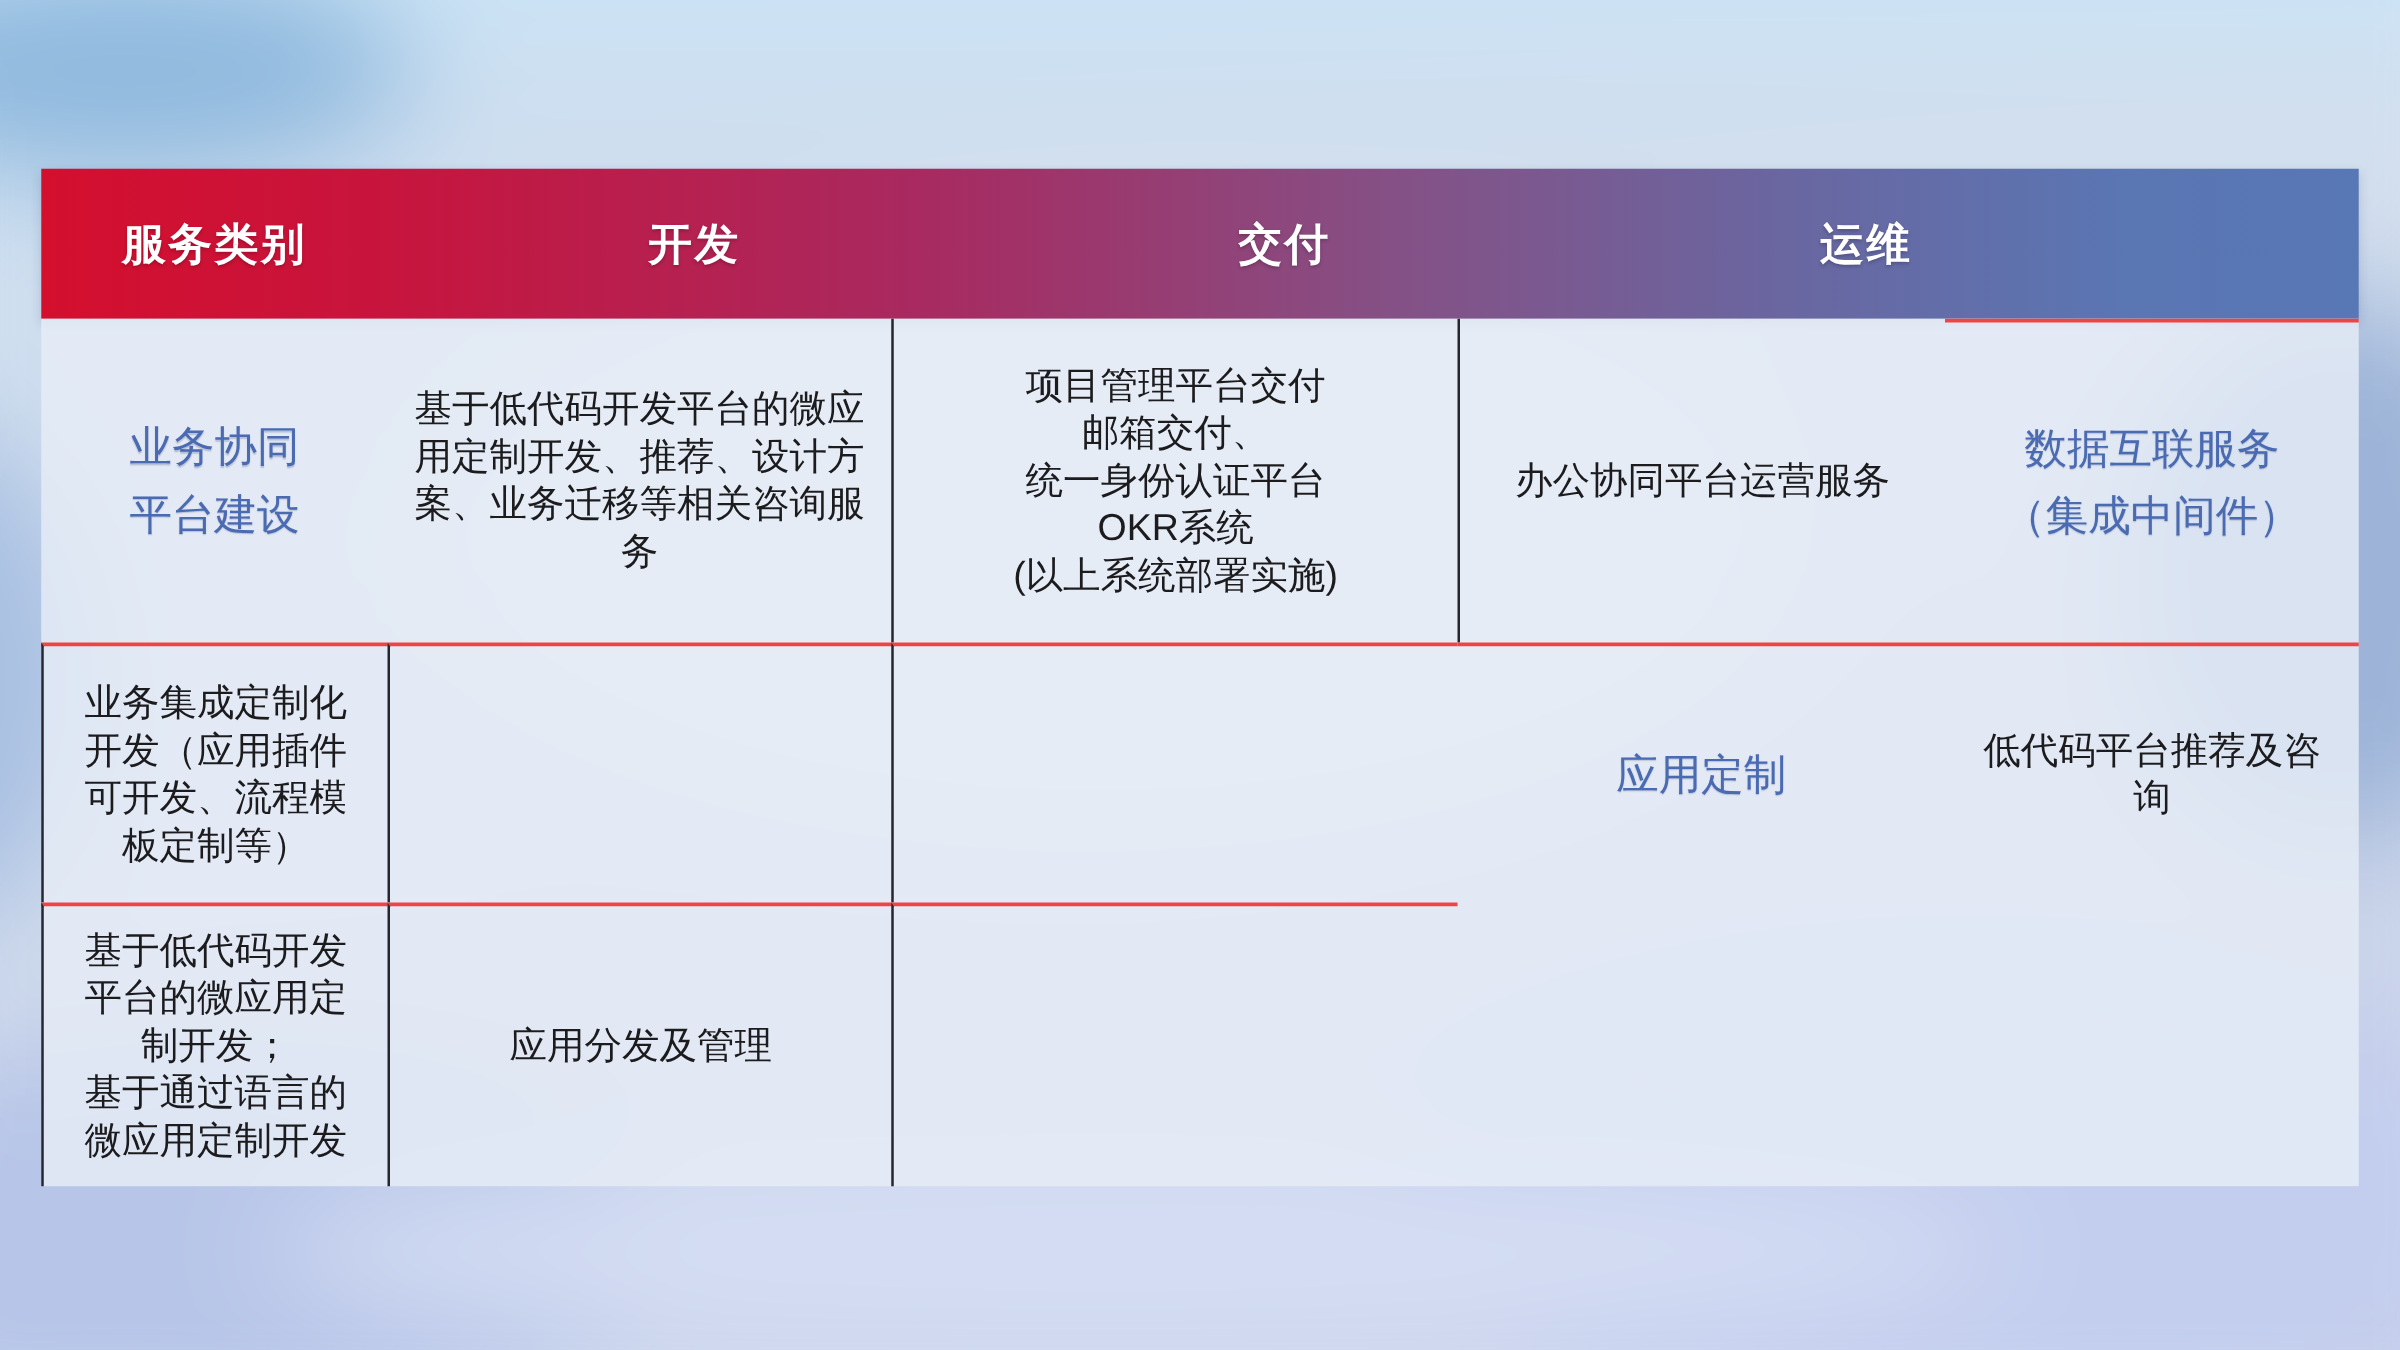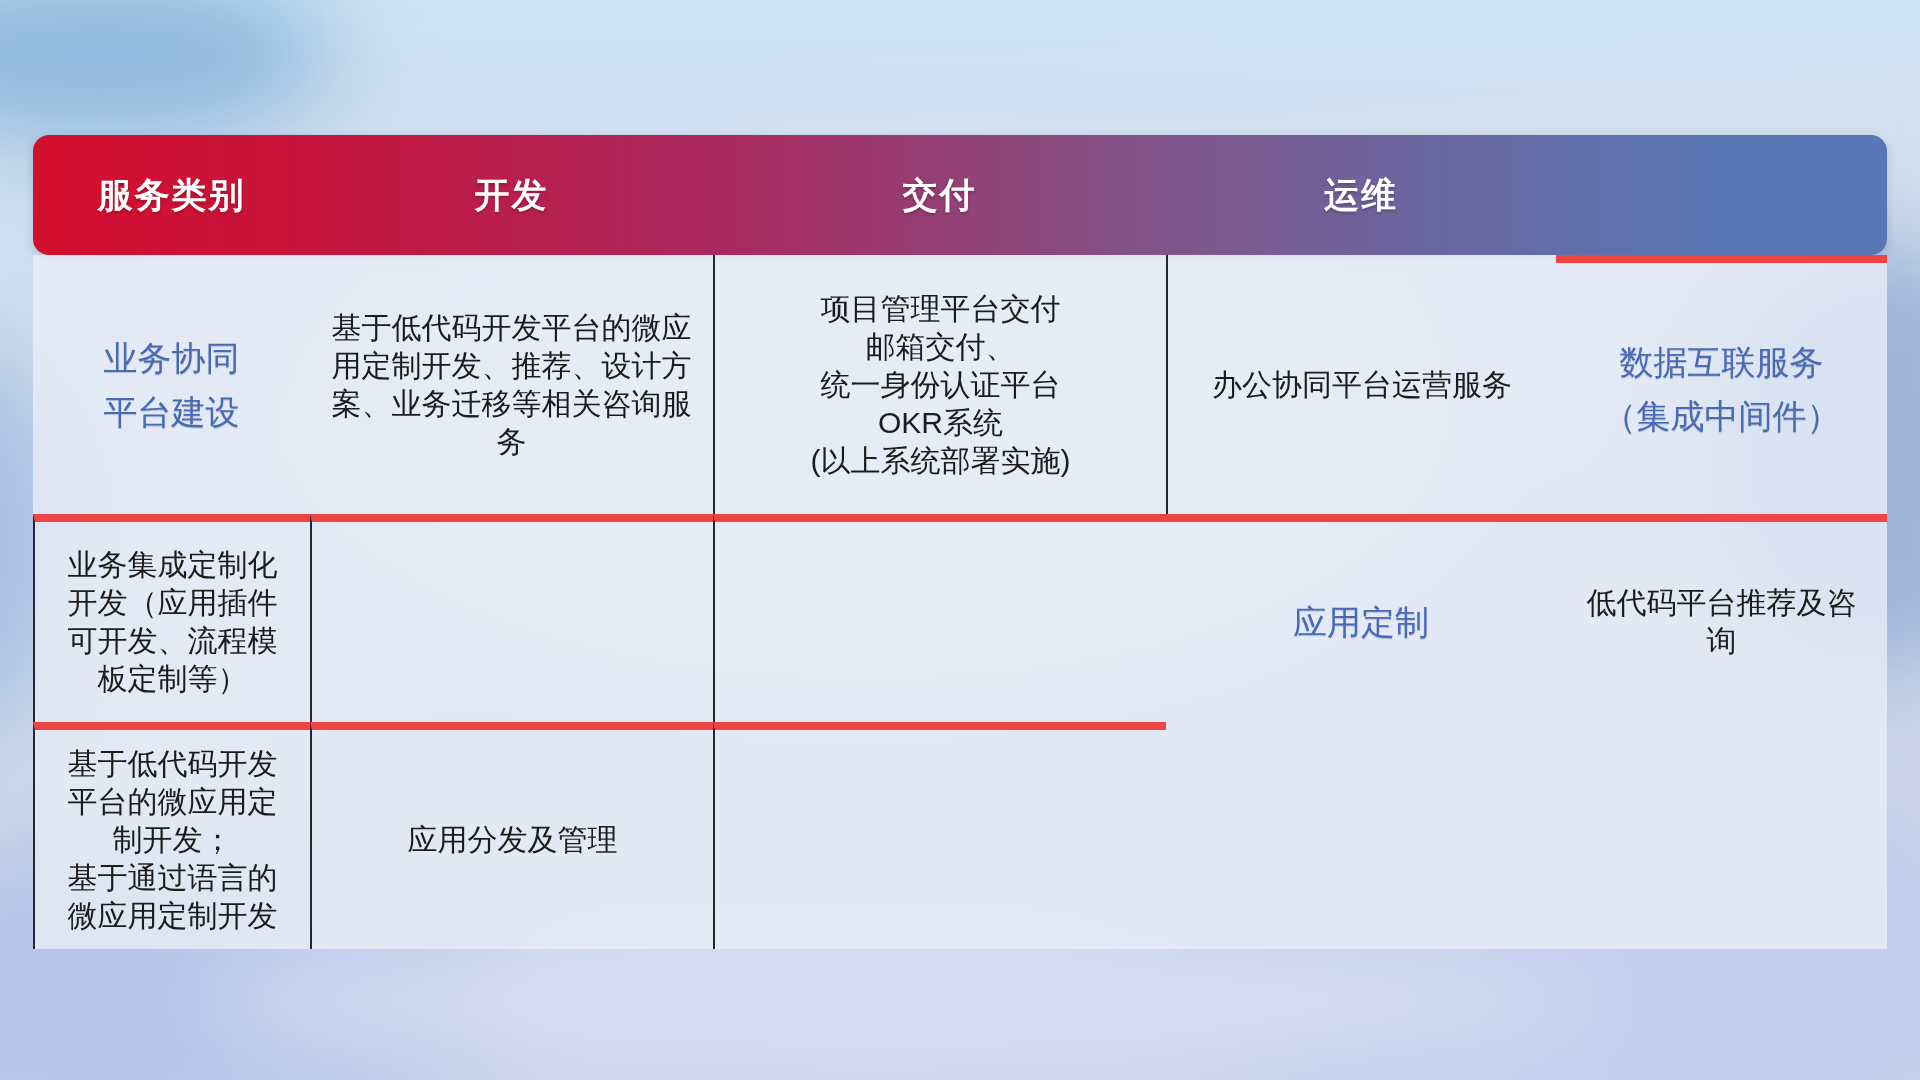--- a/index.html
+++ b/index.html
@@ -26,24 +26,25 @@
   
   .service-table {
     position: absolute; left: 33px; top: 135px; width: 1854px; z-index: 2;
   }
   .grid-row {
     display: grid;
     grid-template-columns: 277px 403px 453px 390px 331px;
   }
   .header-row {
     height: 120px;
-    border-radius: 16px;
+    border-radius: 0;
     background: linear-gradient(90deg, #d40f2e 0%, #c8143c 14%, #a82a60 38%,
                                 #855085 58%, #6a66a0 75%, #5a76b3 90%, #5877b5 100%);
     box-shadow: 0 3px 8px rgba(40, 50, 90, 0.18);
+    gap: 44px;
   }
   .header-cell {
     display: flex; align-items: center; justify-content: center;
     color: #ffffff; font-size: 35px; font-weight: 700;
     text-shadow: 0 2px 3px rgba(0,0,0,0.22);
     letter-spacing: 2px;
   }
   .body-grid {
     background: rgba(231, 237, 246, 0.82);
     grid-template-rows: 259px 208px 227px;
@@ -56,21 +57,21 @@
     color: #1c1c1e; font-size: 30px; line-height: 38px;
     padding: 10px 18px;
   }
   .cell.category {
     color: #4a6ab2; font-weight: 400; font-size: 34px; line-height: 54px;
     text-shadow: 0 1px 1px rgba(40,60,110,0.25);
   }
   
   .v-line { border-left: 2px solid #26262e; }
   
-  .h-line { border-top: 8px solid #ef4444; }
+  .h-line { border-top: 3px solid #ef4444; }
 </style>
 </head>
 <body>
 
 <div class="bg">
   <div class="blob b1"></div>
   <div class="blob b2"></div>
   <div class="blob b3"></div>
   <div class="blob b4"></div>
   <div class="blob b5"></div>

